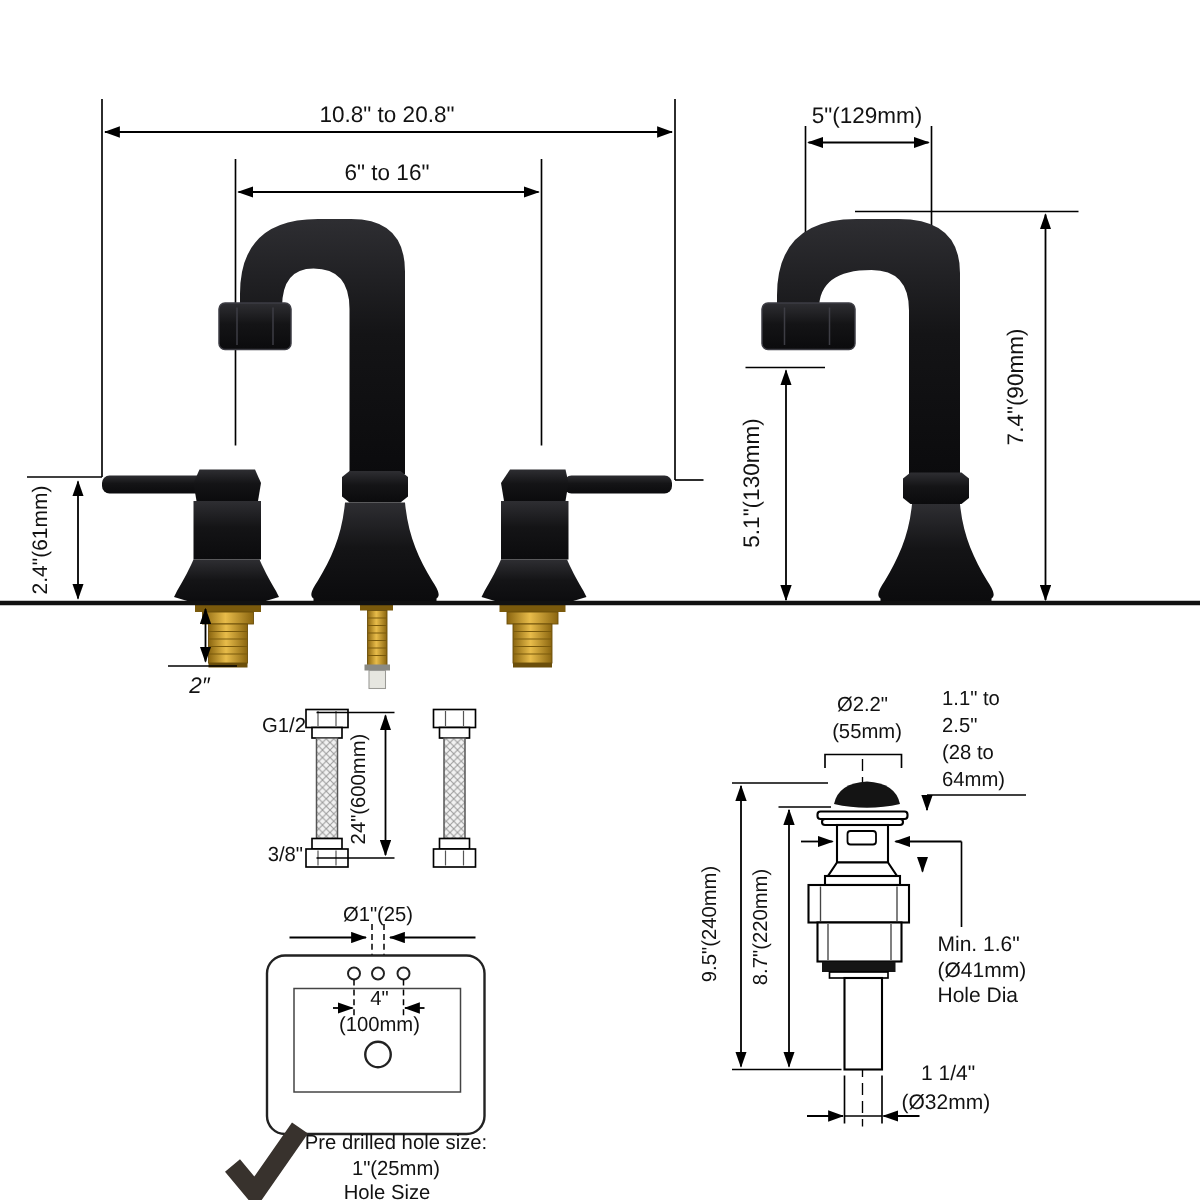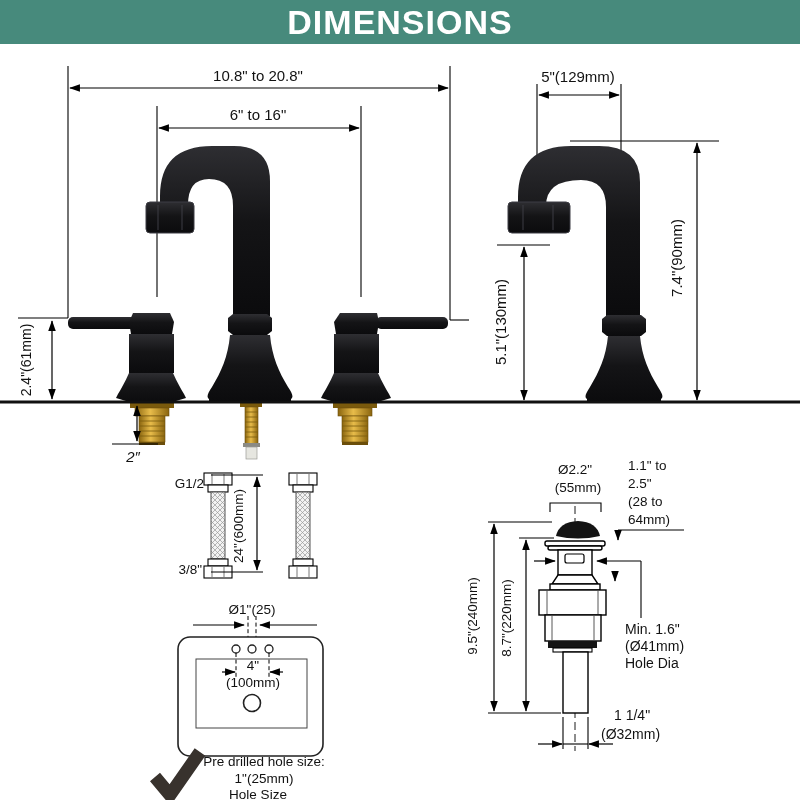--- a/index.html
+++ b/index.html
@@ -19,23 +19,20 @@
   .ts{fill:#121212;font-size:13.5px;}
   .tm{fill:#121212;font-size:14px;}
   .blk{fill:url(#gBlack);}
   .fct{stroke:#3d3d44;stroke-width:1;}
 </style>
 </head>
 <body>
 
 <div class="stage">
 
-  <div class="banner">
-    <span>DIMENSIONS</span>
-  </div>
 
   <svg width="800" height="756" viewBox="0 44 800 756">
     <defs>
       <marker id="arr" viewBox="0 0 10 7" refX="9.2" refY="3.5" markerWidth="9" markerHeight="6.3" orient="auto-start-reverse">
         <path d="M0,0 L10,3.5 L0,7 Z" fill="#000"></path>
       </marker>
       <linearGradient id="gBlack" x1="0" y1="0" x2="0" y2="1">
         <stop offset="0" stop-color="#2e2e32"></stop>
           <stop offset="0.45" stop-color="#141416"></stop>
           <stop offset="1" stop-color="#0b0b0d"></stop>

